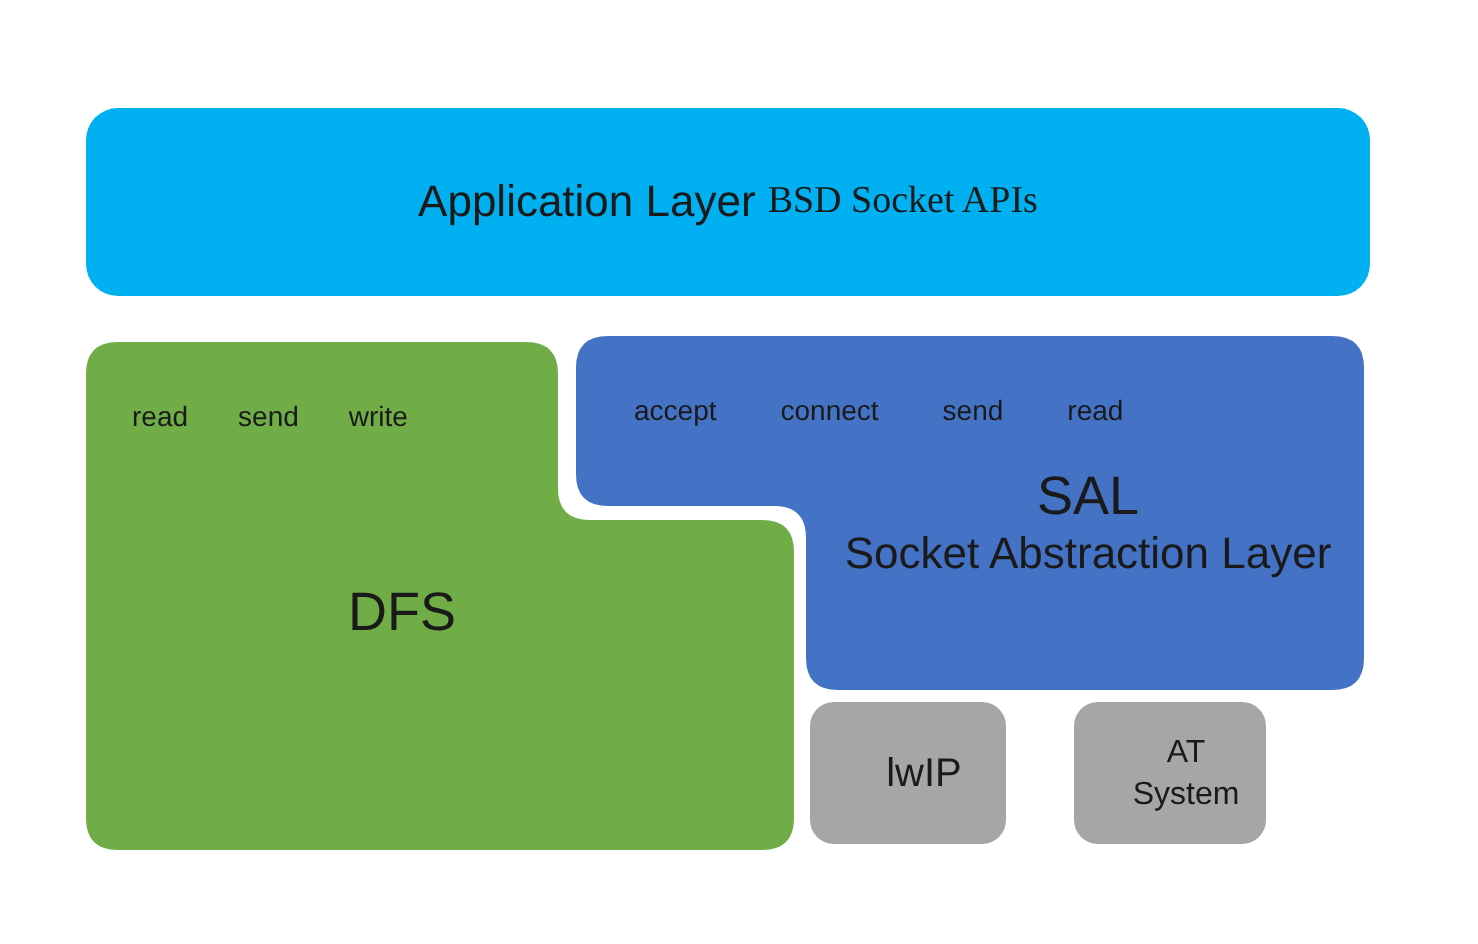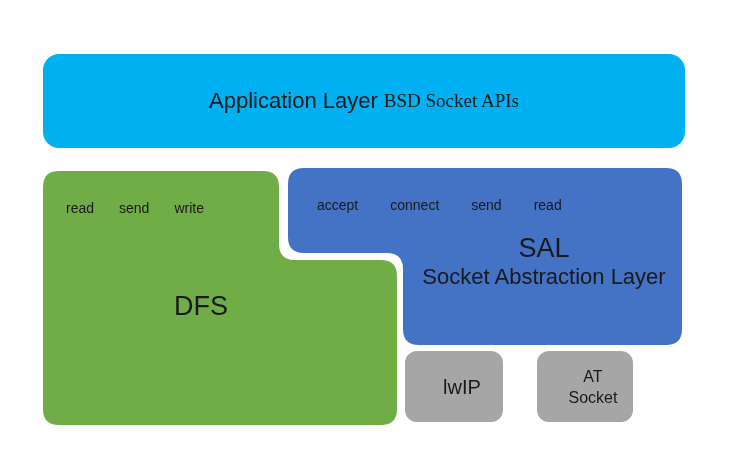--- a/index.html
+++ b/index.html
@@ -126,17 +126,17 @@
     <div class="layer-name">Socket Abstraction Layer</div>
   </div>
 
   <div class="driver-box d-lwip" style="background-color: rgb(166, 166, 166);">
     <span>lwIP</span>
     <span></span>
   </div>
 
   <div class="driver-box d-at" style="background-color: rgb(166, 166, 166);">
     <span>AT</span>
-    <span>Socket</span>
+    <span>System</span>
   </div>
 
 
 </div>
 
 </body></html>

